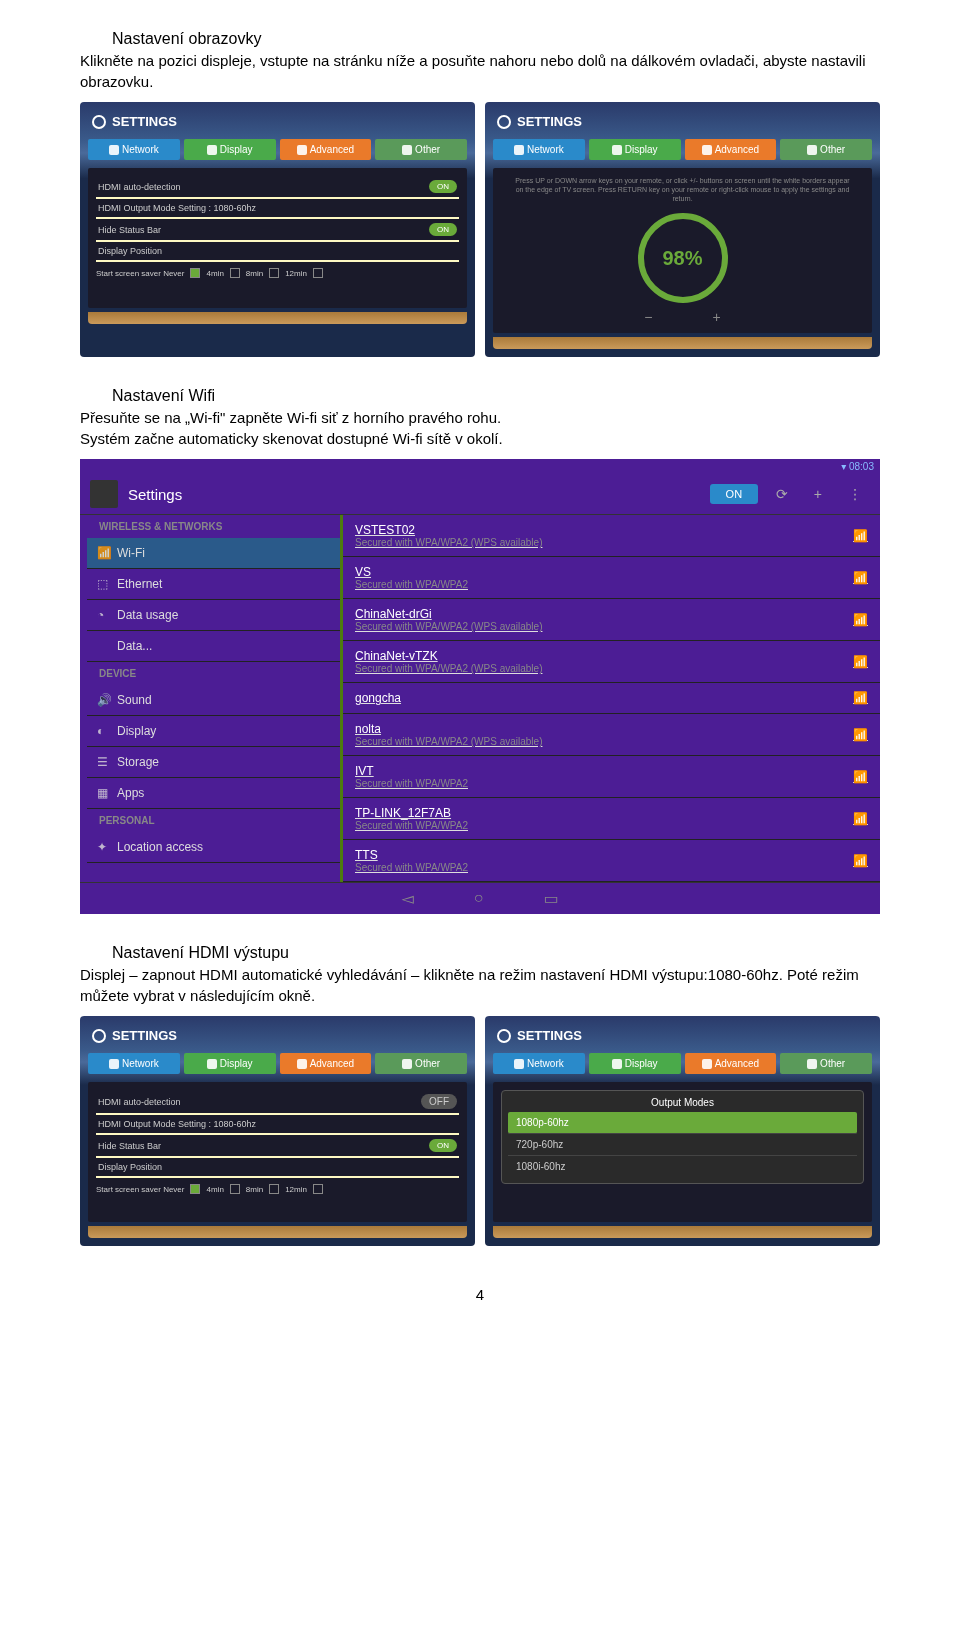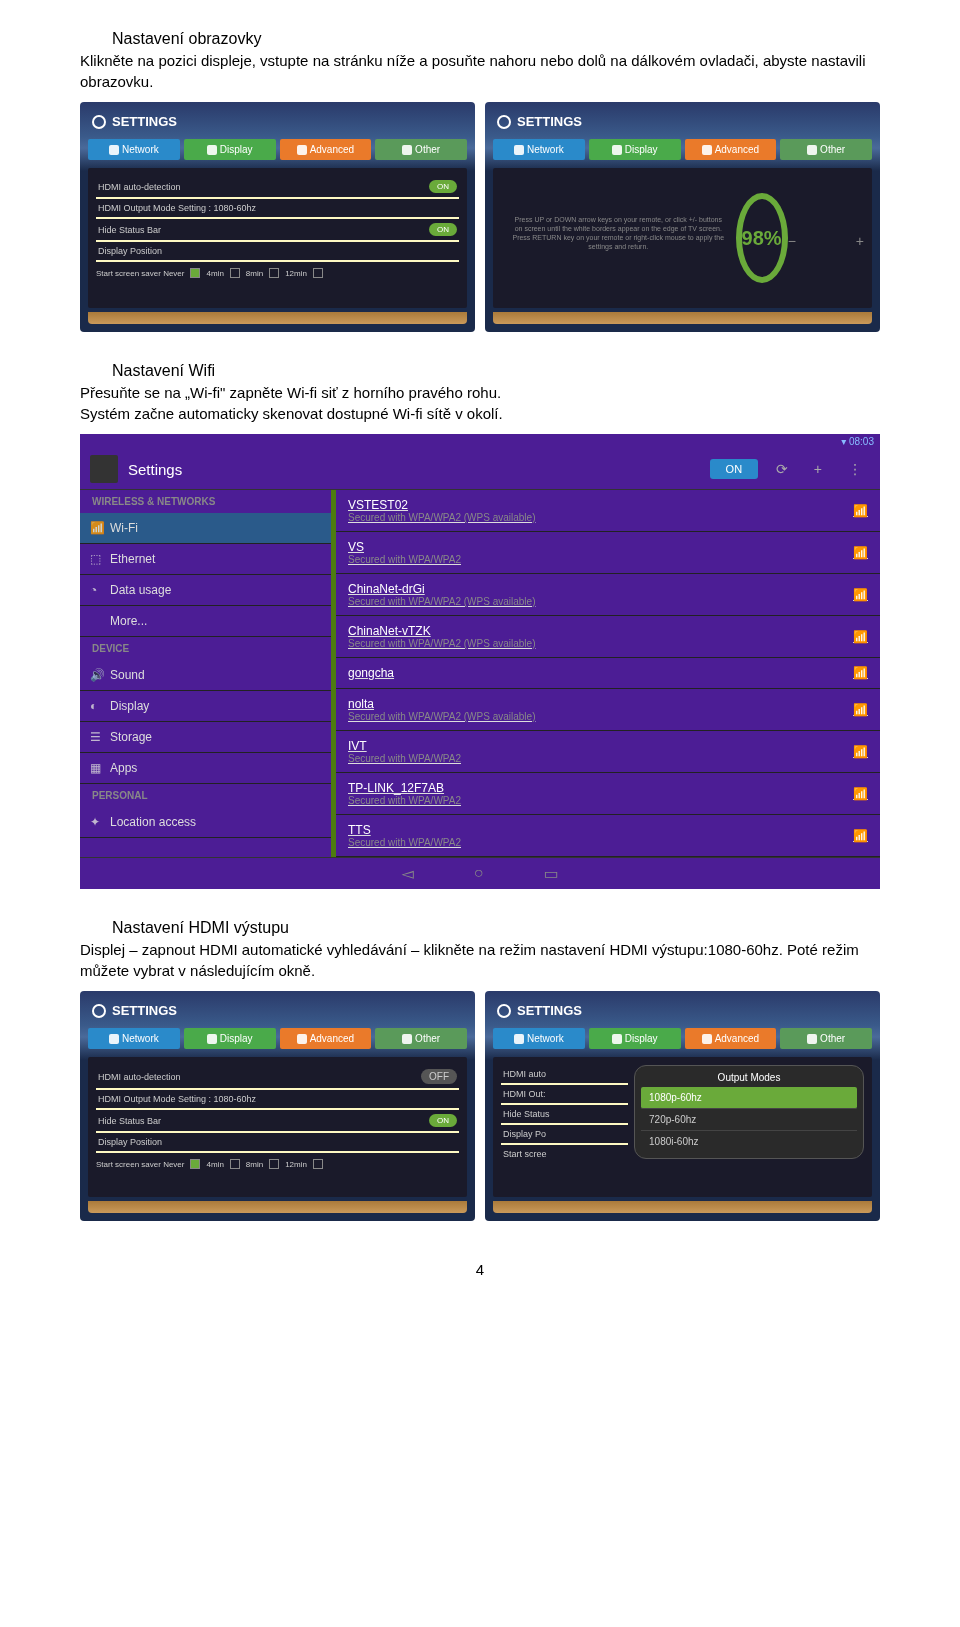--- a/index.html
+++ b/index.html
@@ -35,54 +35,54 @@
   .tab-other { background: #5a9a5a; }
   .tab-icon { width: 10px; height: 10px; background: rgba(255,255,255,0.9); border-radius: 2px; }
   .panel-body { background: #1a1a2a; margin-top: 8px; padding: 8px; border-radius: 2px; min-height: 140px; }
   .row-item { display: flex; justify-content: space-between; align-items: center; padding: 4px 2px; color: #ccc; font-size: 9px; border-bottom: 2px solid #fef9c3; }
   .toggle-on { background: #6aaa3a; color: #fff; padding: 2px 8px; border-radius: 8px; font-size: 8px; }
   .toggle-off { background: #555; color: #ccc; padding: 2px 8px; border-radius: 8px; font-size: 10px; }
   .saver-row { color: #ccc; font-size: 8px; display: flex; gap: 6px; align-items: center; padding-top: 6px; }
   .checkbox { width: 10px; height: 10px; border: 1px solid #888; display: inline-block; }
   .checkbox.checked { background: #6aaa3a; }
   
-  .ring-container { display: flex; flex-direction: row; align-items: center; justify-content: center; min-height: 140px; }
+  .ring-container { display: flex; flex-direction: column; align-items: center; justify-content: center; min-height: 140px; }
   .ring-hint { color: #888; font-size: 7px; text-align: center; padding: 0 10px 10px 10px; line-height: 1.3; }
   .ring { width: 90px; height: 90px; border: 6px solid #6aaa3a; border-radius: 50%; display: flex; align-items: center; justify-content: center; color: #6aaa3a; font-size: 20px; font-weight: bold; position: relative; }
   .ring-controls { color: #888; font-size: 14px; margin-top: 6px; display: flex; gap: 60px; }
 
   
   .android-shot {
     background: #4c1d95;
     color: #ddd;
     font-size: 11px;
     width: 100%;
     margin: 10px 0 30px 0;
   }
   .android-statusbar { text-align: right; padding: 2px 6px; color: #8bf; font-size: 10px; }
   .android-top { display: flex; align-items: center; padding: 6px 10px; border-bottom: 1px solid #333; gap: 10px; }
   .android-top .back { width: 28px; height: 28px; background: #333; border-radius: 2px; }
   .android-top .title { flex: 1; font-size: 15px; color: #fff; }
   .top-toggle { background: #2a8aca; color: #fff; padding: 4px 16px; border-radius: 3px; font-size: 11px; }
   .top-icon { color: #aaa; font-size: 14px; padding: 0 8px; }
   .android-body { display: flex; }
-  .android-left { width: 32%; border-right: 5px solid #4d7c0f; }
+  .android-left { width: 32%; border-right: 3px solid #4d7c0f; margin-left: 7px; }
   .android-right { flex: 1; }
   .left-header { color: #888; font-size: 10px; padding: 6px 12px; font-weight: bold; }
   .left-item { padding: 8px 12px 8px 30px; color: #ddd; font-size: 12px; border-bottom: 1px solid #222; position: relative; }
   .left-item.active { background: #2a5a8a; }
   .left-item .li-icon { position: absolute; left: 10px; top: 8px; width: 14px; height: 14px; opacity: 0.8; }
   .wifi-item { padding: 8px 12px; border-bottom: 1px solid #222; display: flex; justify-content: space-between; align-items: center; text-decoration: underline; }
   .wifi-name { color: #fff; font-size: 12px; }
   .wifi-sub { color: #888; font-size: 10px; }
   .wifi-sig { color: #aaa; font-size: 12px; }
   .android-nav { display: flex; justify-content: center; gap: 60px; padding: 6px; border-top: 1px solid #333; color: #888; font-size: 16px; }
 
   
-  .output-popup { background: #2a2a2a; border: 1px solid #555; border-radius: 12px; padding: 6px; font-size: 10px; color: #ccc; position: relative; }
+  .output-popup { background: #2a2a2a; border: 1px solid #555; border-radius: 4px; padding: 6px; font-size: 10px; color: #ccc; position: relative; }
   .output-popup .pop-title { text-align: center; font-size: 10px; padding-bottom: 4px; color: #fff; }
   .pop-row { padding: 5px 8px; border-bottom: 1px solid #444; }
   .pop-row.sel { background: #6aaa3a; color: #fff; border-radius: 2px; }
 
   .page-num { text-align: center; margin-top: 40px; font-size: 15px; color: #000; }
 
   .sunset { height: 12px; background: linear-gradient(to bottom, #aa7a3a, #ca9a5a); margin-top: 4px; border-radius: 0 0 4px 4px; }
 </style>
 </head>
 <body>
@@ -197,21 +197,21 @@
     <div class="top-icon">⟳</div>
     <div class="top-icon">+</div>
     <div class="top-icon">⋮</div>
   </div>
   <div class="android-body">
     <div class="android-left">
       <div class="left-header">WIRELESS &amp; NETWORKS</div>
       <div class="left-item active"><span class="li-icon">📶</span><span>Wi-Fi</span></div>
       <div class="left-item"><span class="li-icon">⬚</span><span>Ethernet</span></div>
       <div class="left-item"><span class="li-icon">◔</span><span>Data usage</span></div>
-      <div class="left-item"><span>More...</span></div>
+      <div class="left-item"><span>Data...</span></div>
       <div class="left-header">DEVICE</div>
       <div class="left-item"><span class="li-icon">🔊</span><span>Sound</span></div>
       <div class="left-item"><span class="li-icon">◐</span><span>Display</span></div>
       <div class="left-item"><span class="li-icon">☰</span><span>Storage</span></div>
       <div class="left-item"><span class="li-icon">▦</span><span>Apps</span></div>
       <div class="left-header">PERSONAL</div>
       <div class="left-item"><span class="li-icon">✦</span><span>Location access</span></div>
     </div>
     <div class="android-right">
       <div class="wifi-item">
@@ -361,37 +361,20 @@
           <span class="tab-icon"></span>
           <span>Advanced</span>
         </div>
       <div class="tab tab-other">
           <span class="tab-icon"></span>
           <span>Other</span>
         </div>
     </div>
     <div class="panel-body" style="position:relative">
       <div style="display:flex; gap:6px;">
-        <div style="flex:0 0 35%;">
-          <div class="row-item">
-              <span>HDMI auto</span>
-            </div>
-          <div class="row-item">
-              <span>HDMI Out:</span>
-            </div>
-          <div class="row-item">
-              <span>Hide Status</span>
-            </div>
-          <div class="row-item">
-              <span>Display Po</span>
-            </div>
-          <div class="row-item" style="border:none">
-              <span>Start scree</span>
-            </div>
-        </div>
         <div style="flex:1">
           <div class="output-popup">
             <div class="pop-title">Output Modes</div>
             <div class="pop-row sel">1080p-60hz</div>
             <div class="pop-row">720p-60hz</div>
             <div class="pop-row" style="border:none">1080i-60hz</div>
           </div>
         </div>
       </div>
     </div>

